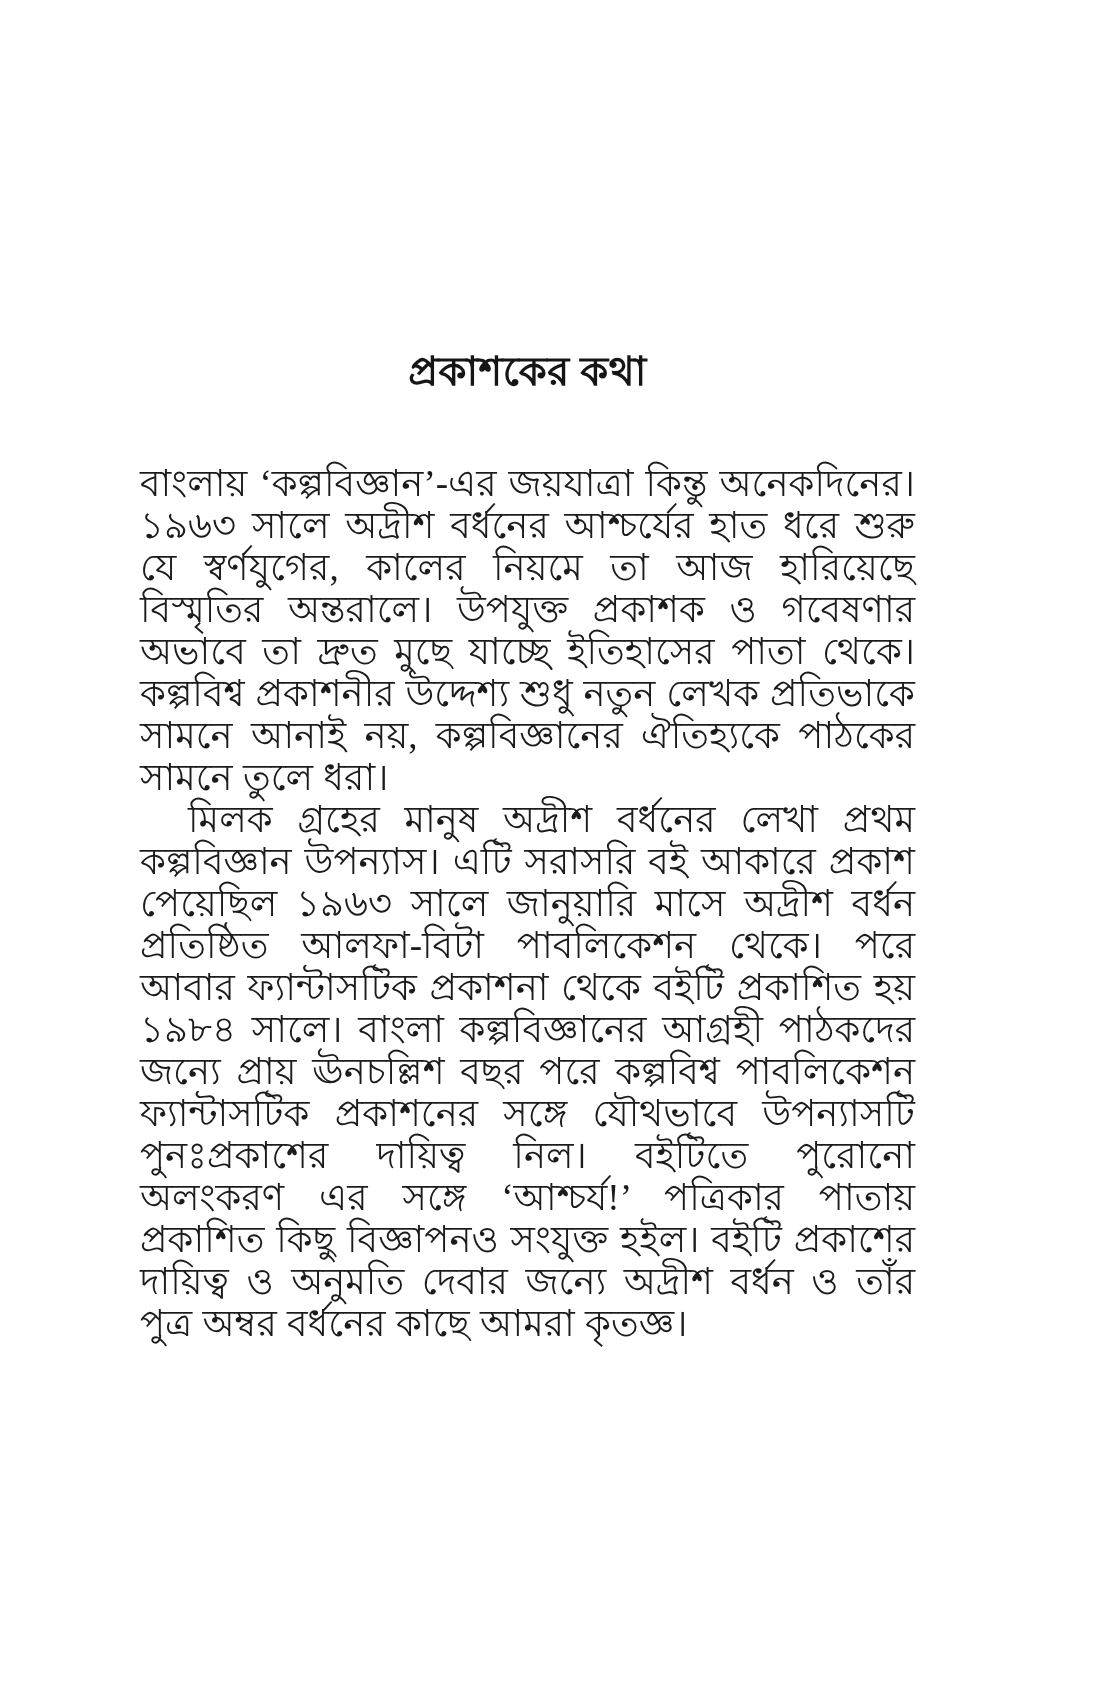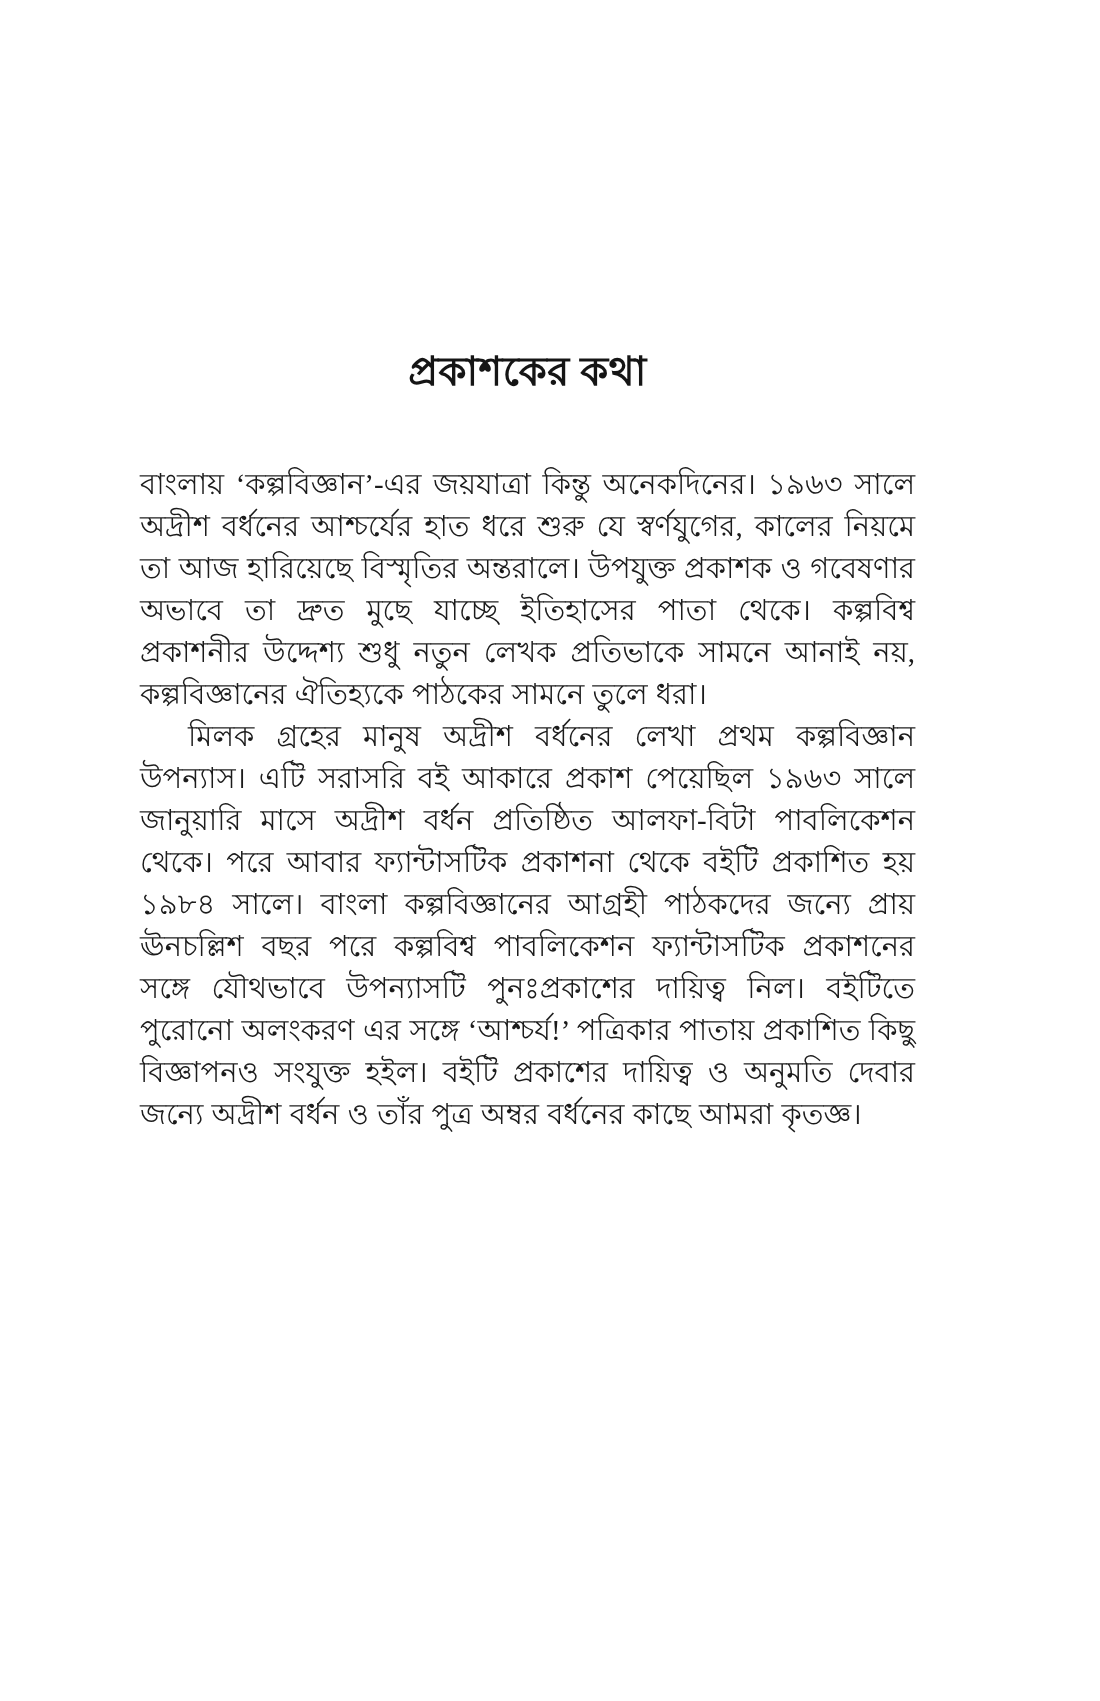--- a/index.html
+++ b/index.html
@@ -29,21 +29,21 @@
   .page-title {
     margin: 0 0 56px 0;
     font-size: 40px;
     font-weight: 700;
     text-align: center;
     letter-spacing: 0.5px;
     color: #151515;
   }
   .body-text p {
     margin: 0;
-    font-size: 29px;
+    font-size: 37px;
     line-height: 42px;
     text-align: justify;
     color: #1b1b1b;
     word-spacing: 1px;
   }
   .body-text p.indent {
     text-indent: 48px;
   }
 </style>
 </head>

